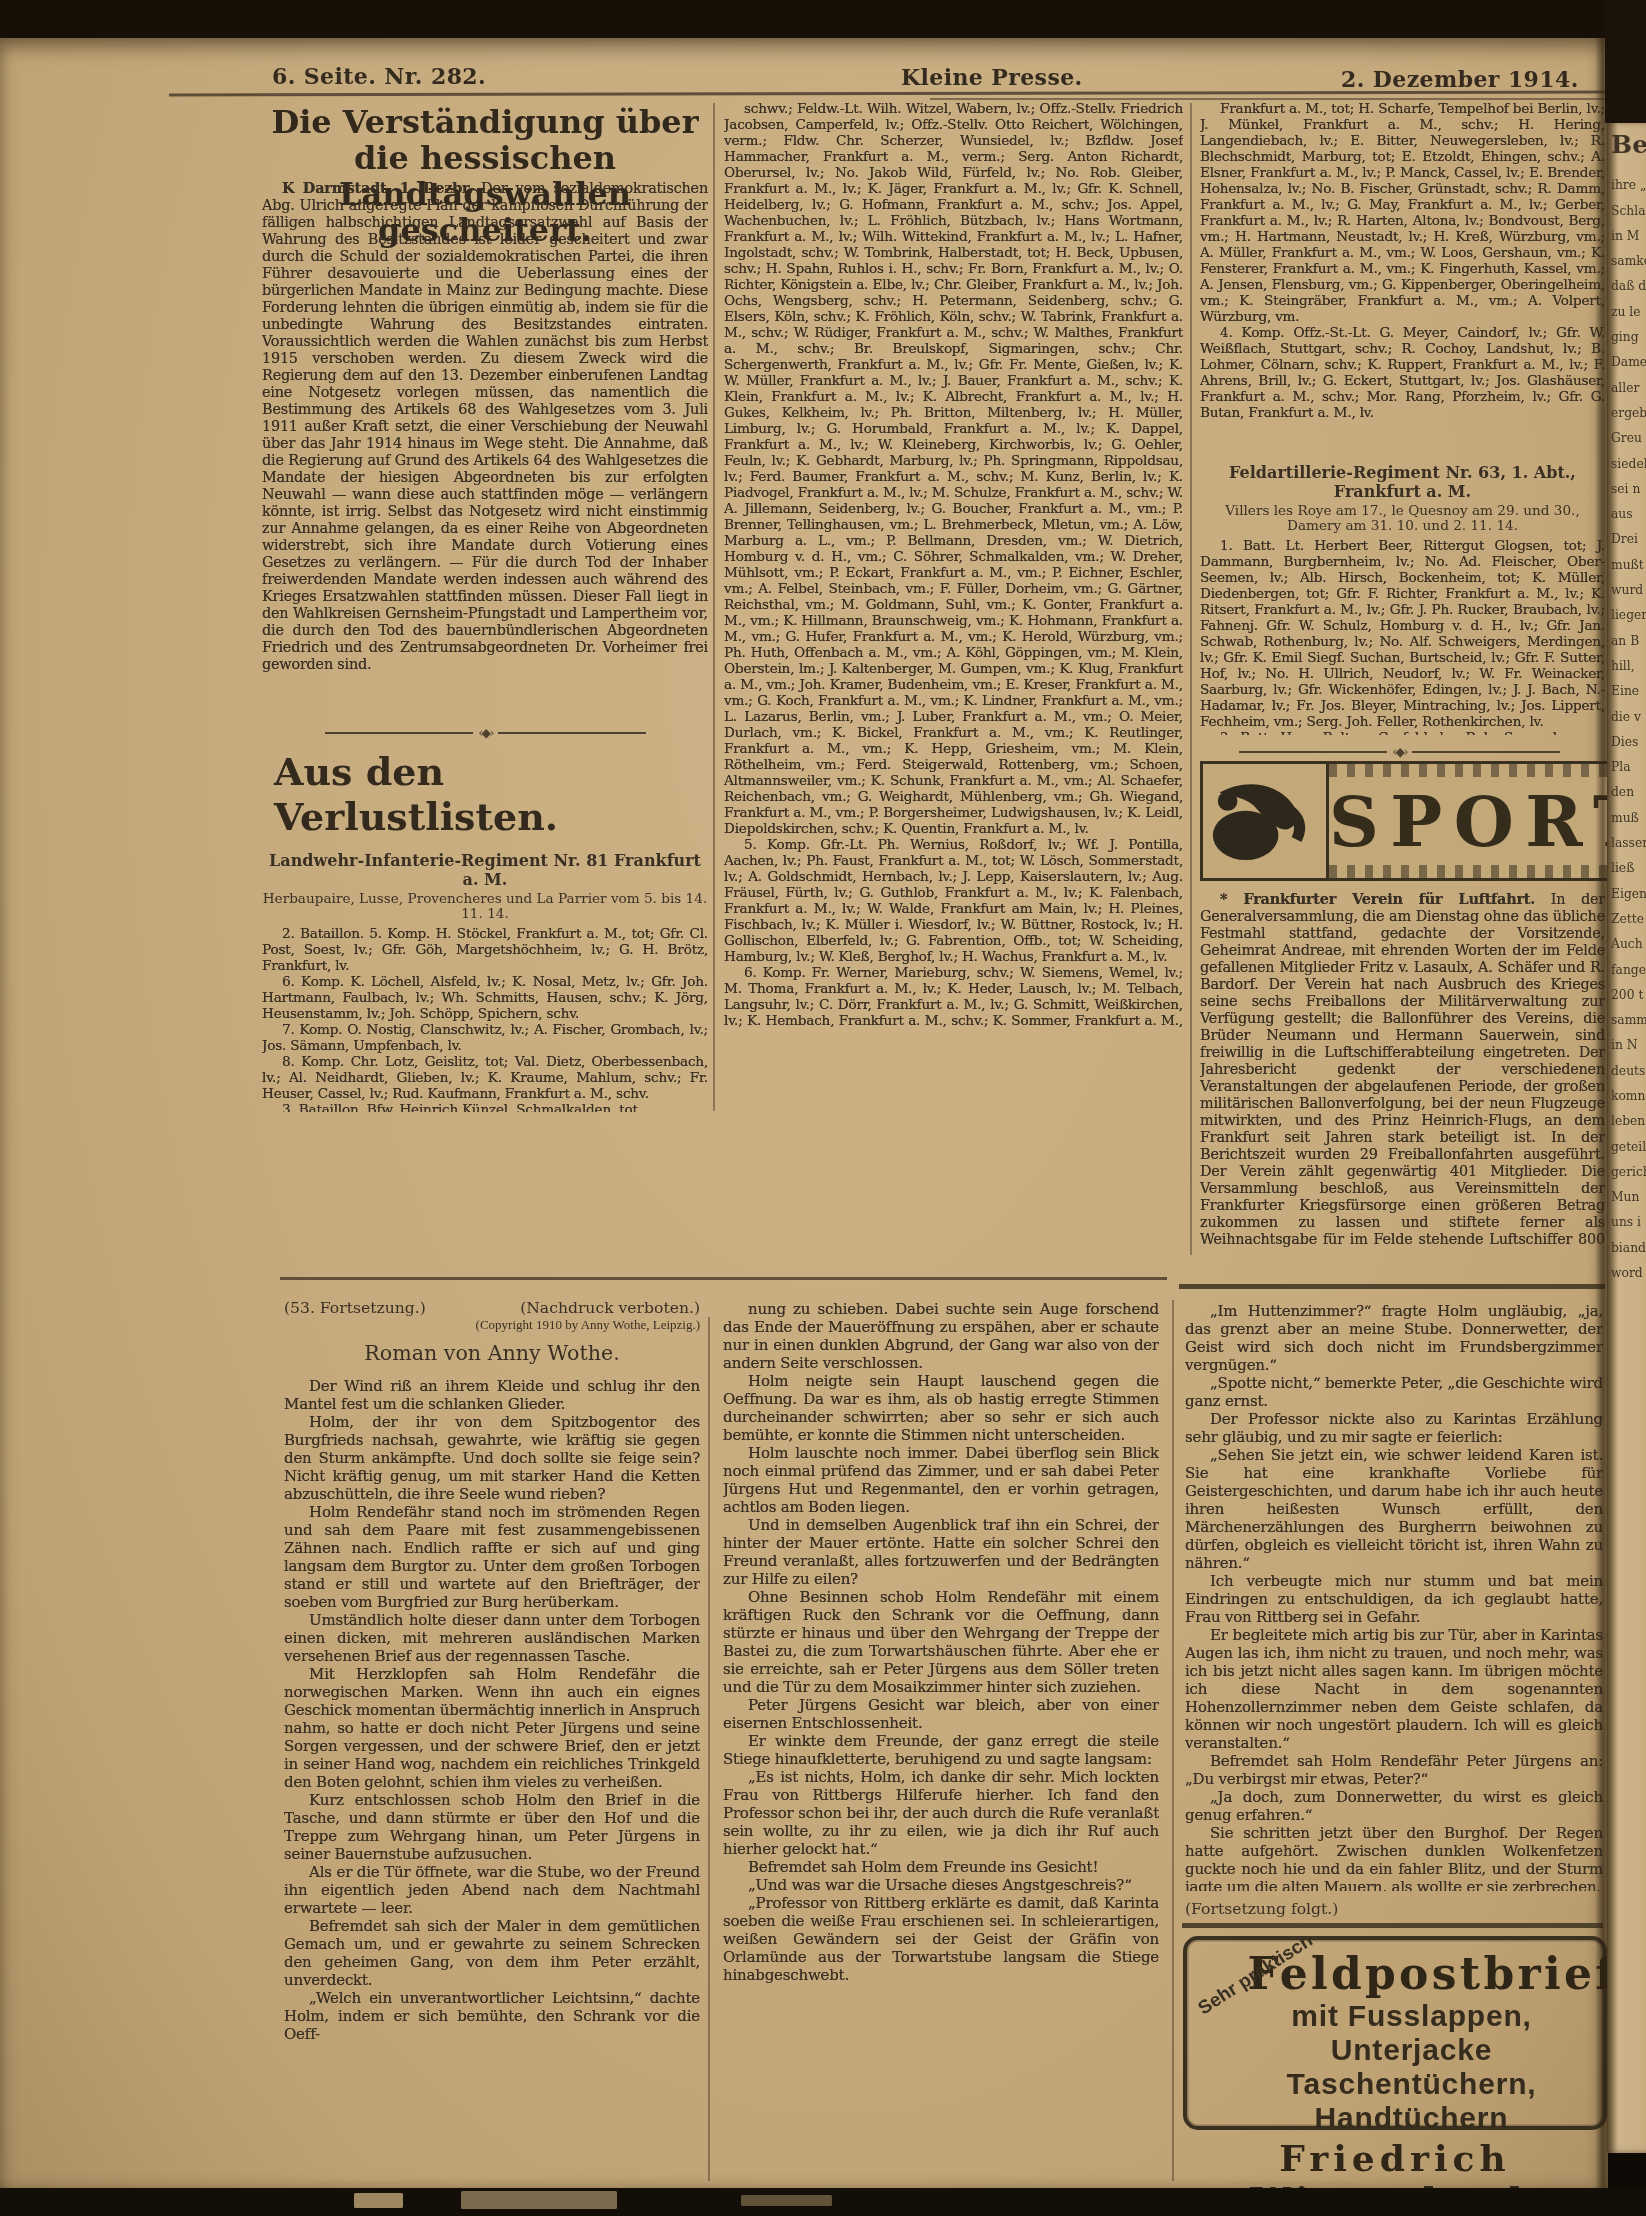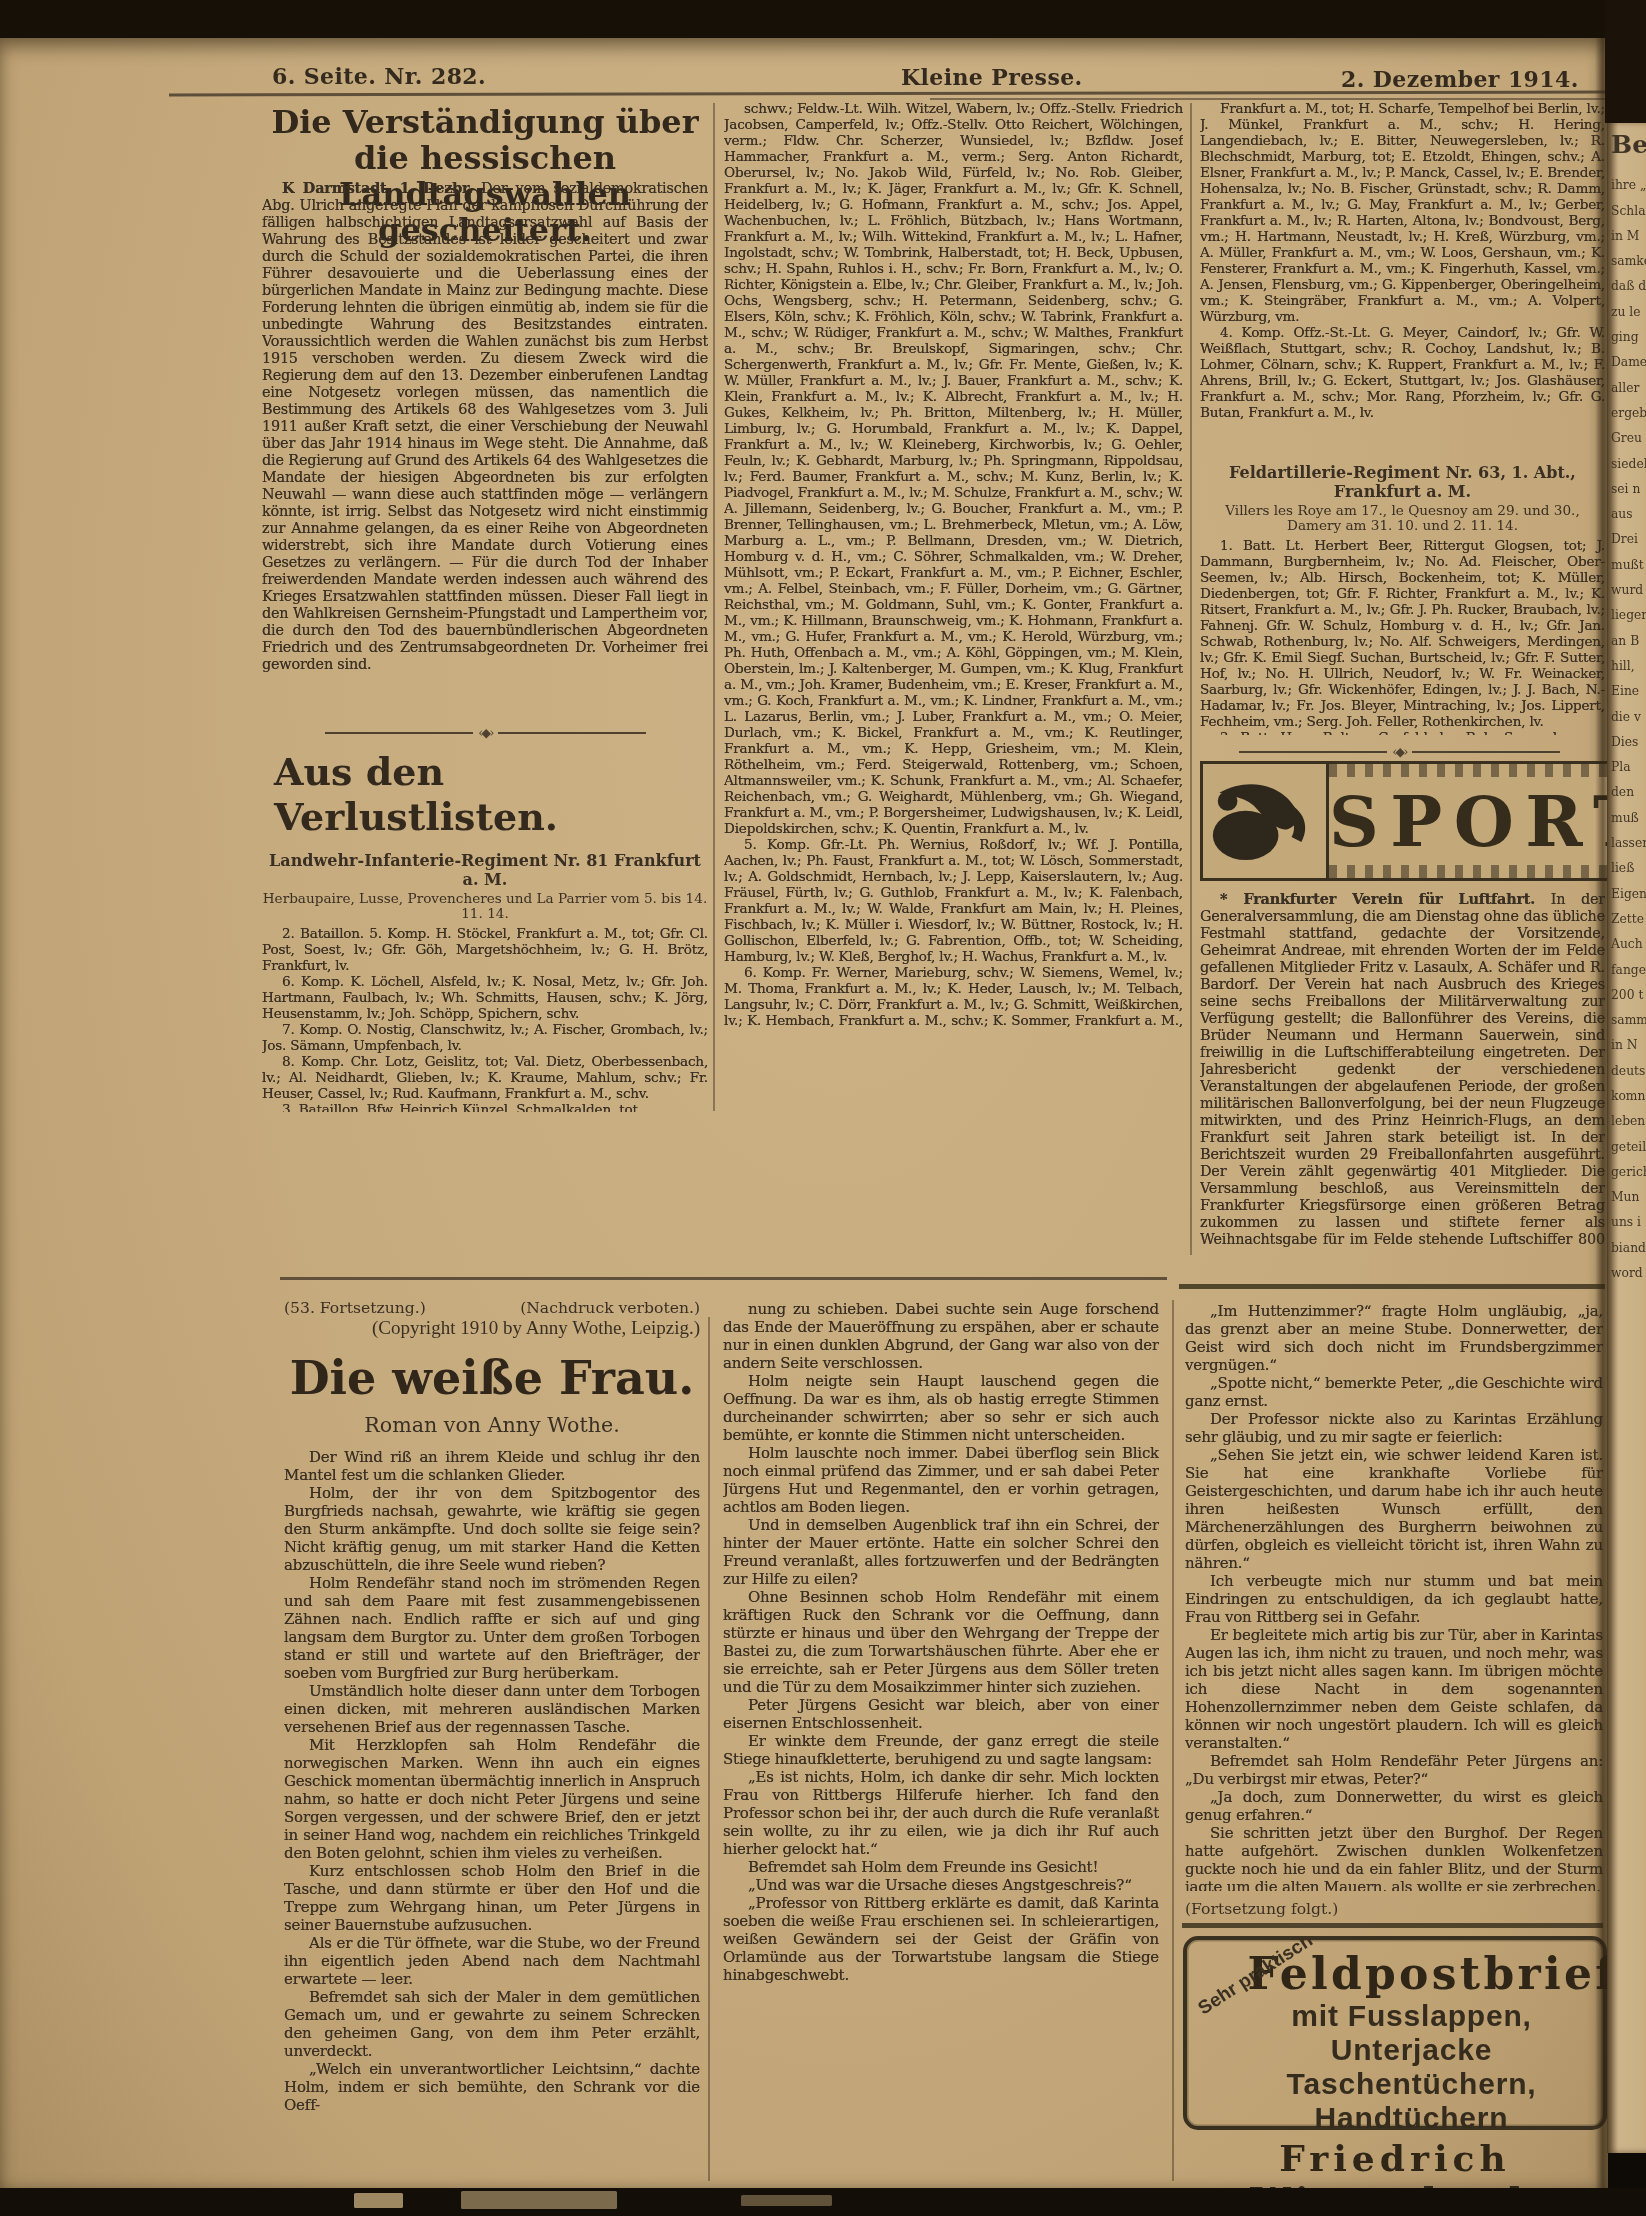--- a/index.html
+++ b/index.html
@@ -51,21 +51,21 @@
     background:
       repeating-linear-gradient(90deg, rgba(57,48,31,.55) 0 8.2px, rgba(57,48,31,0) 8.2px 18px) top/100% 13px no-repeat,
       repeating-linear-gradient(90deg, rgba(57,48,31,.55) 0 8.2px, rgba(57,48,31,0) 8.2px 18px) bottom/100% 13px no-repeat,
       #c3a87a;}
   .sport-banner .pic{width:140px;border-right:3.3px solid #39301f;background:#c3a87a;display:flex;align-items:center;justify-content:center;}
   .sport-banner .word{flex:1;display:flex;align-items:center;justify-content:center;
      font-size:69px;font-weight:bold;letter-spacing:11.5px;color:#352c1b;font-family:"DejaVu Serif",serif;}
 
   
   .nov-meta{display:flex;justify-content:space-between;font-size:15.6px;}
-  .nov-copy{text-align:right;font-size:19px;font-family:"Liberation Serif",serif;}
+  .nov-copy{text-align:right;font-size:13px;font-family:"Liberation Serif",serif;}
   .nov-title{margin:11.5px 0 0 0;text-align:center;font-size:46px;font-weight:bold;color:#30261a;}
   .nov-sub{margin:8.2px 0 11.5px 0;text-align:center;font-size:20.6px;}
 
   .cont-note{font-size:15.6px;margin-top:6.6px;}
 
   
   .ad{position:absolute;border:4.1px solid #39301f;border-radius:15px;padding:8.2px 11.5px 6.6px 11.5px;
       box-shadow:inset 0 0 0 1.6px rgba(57,48,31,.35);text-align:center;}
   .ad .tag{position:absolute;left:6.6px;top:61px;transform:rotate(-33deg);transform-origin:left top;
       font-family:"Liberation Sans",sans-serif;font-size:19px;font-weight:bold;color:#3a3021;}
@@ -173,21 +173,20 @@
 
   <div class="vrule" style="left:708px;top:1317px;height:864px;"></div>
   <div class="vrule" style="left:1172px;top:1300px;height:881px;"></div>
 
   <div class="abs" style="left:284px;top:1299px;width:416px;height:887px;overflow:hidden;">
     <div class="nov-meta">
       <span>(53. Fortsetzung.)</span>
       <span>(Nachdruck verboten.)</span>
     </div>
     <div class="nov-copy">(Copyright 1910 by Anny Wothe, Leipzig.)</div>
-    <h2 class="nov-title">Die weiße Frau.</h2>
     <div class="nov-sub">Roman von Anny Wothe.</div>
     <div class="body-txt nov-txt">
         <p>Der Wind riß an ihrem Kleide und schlug ihr den Mantel fest um die schlanken Glieder.</p>
         <p>Holm, der ihr von dem Spitzbogentor des Burgfrieds nachsah, gewahrte, wie kräftig sie gegen den Sturm ankämpfte. Und doch sollte sie feige sein? Nicht kräftig genug, um mit starker Hand die Ketten abzuschütteln, die ihre Seele wund rieben?</p>
         <p>Holm Rendefähr stand noch im strömenden Regen und sah dem Paare mit fest zusammengebissenen Zähnen nach. Endlich raffte er sich auf und ging langsam dem Burgtor zu. Unter dem großen Torbogen stand er still und wartete auf den Briefträger, der soeben vom Burgfried zur Burg herüberkam.</p>
         <p>Umständlich holte dieser dann unter dem Torbogen einen dicken, mit mehreren ausländischen Marken versehenen Brief aus der regennassen Tasche.</p>
         <p>Mit Herzklopfen sah Holm Rendefähr die norwegischen Marken. Wenn ihn auch ein eignes Geschick momentan übermächtig innerlich in Anspruch nahm, so hatte er doch nicht Peter Jürgens und seine Sorgen vergessen, und der schwere Brief, den er jetzt in seiner Hand wog, nachdem ein reichliches Trinkgeld den Boten gelohnt, schien ihm vieles zu verheißen.</p>
         <p>Kurz entschlossen schob Holm den Brief in die Tasche, und dann stürmte er über den Hof und die Treppe zum Wehrgang hinan, um Peter Jürgens in seiner Bauernstube aufzusuchen.</p>
         <p>Als er die Tür öffnete, war die Stube, wo der Freund ihn eigentlich jeden Abend nach dem Nachtmahl erwartete — leer.</p>
         <p>Befremdet sah sich der Maler in dem gemütlichen Gemach um, und er gewahrte zu seinem Schrecken den geheimen Gang, von dem ihm Peter erzählt, unverdeckt.</p>

